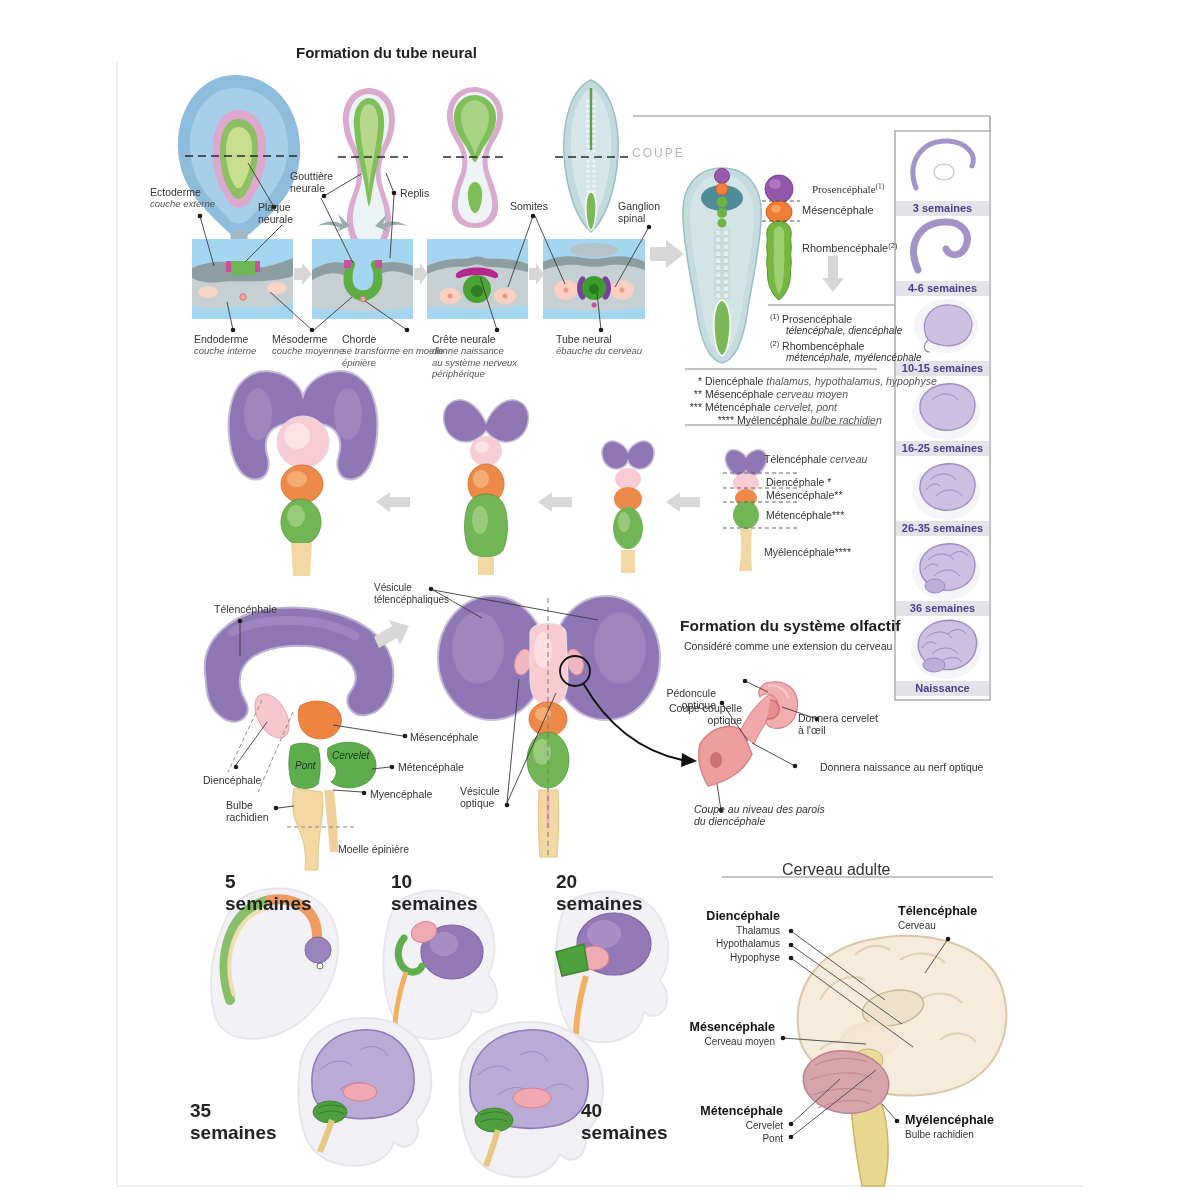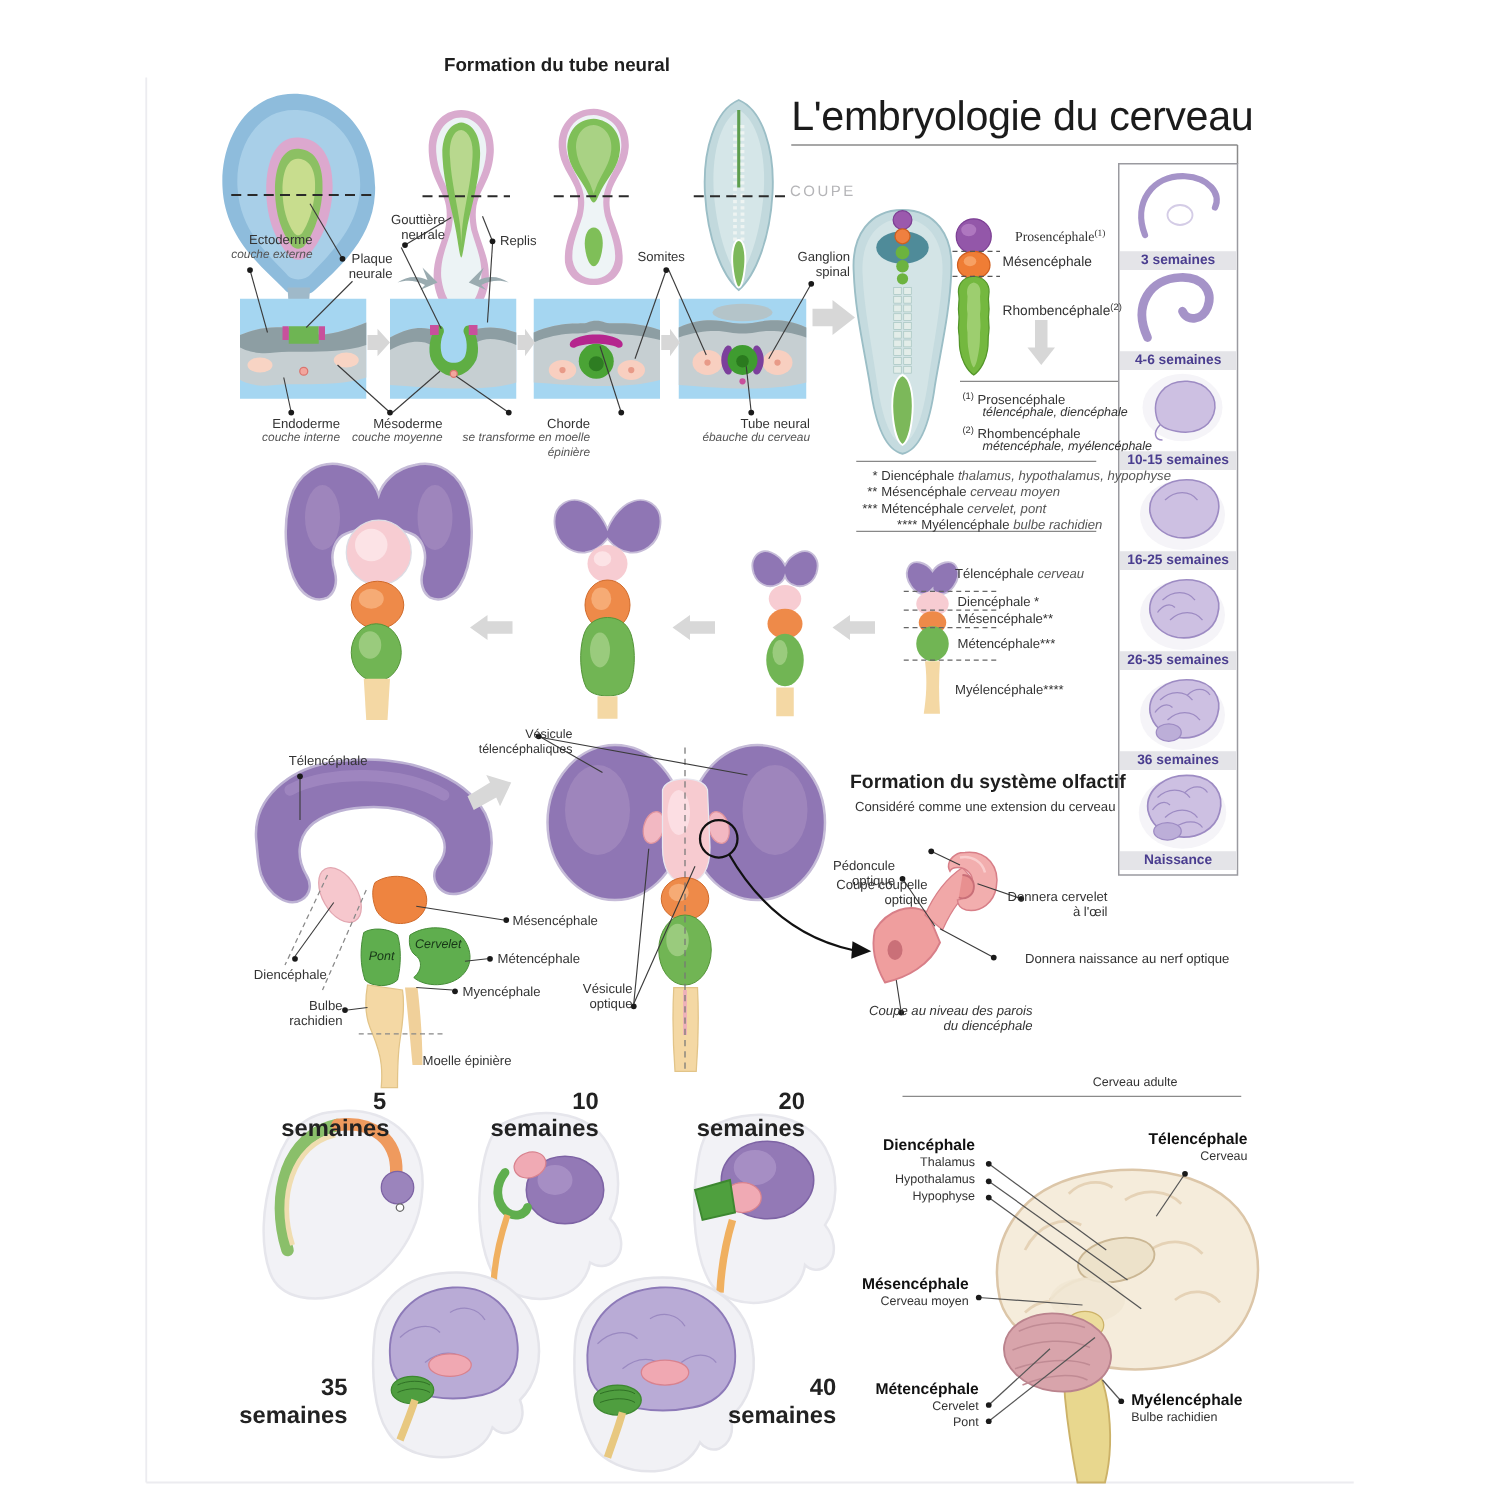--- a/index.html
+++ b/index.html
@@ -1,20 +1,20 @@
 <!DOCTYPE html>
 <html><head>
 <meta charset="utf-8">
 <style>
   html,body{margin:0;padding:0;background:#fff;}
   #poster{position:relative;width:1200px;height:1200px;background:#fff;overflow:hidden;
           font-family:"Liberation Sans",sans-serif;}
   #art{position:absolute;left:0;top:0;z-index:1;}
   .lbl{position:absolute;z-index:2;font-size:10.5px;line-height:1.18;color:#333;}
-  .c{text-align:right}.r{text-align:right}
+  .c{text-align:left}.r{text-align:right}
   .sub{font-style:italic;font-size:9.5px;color:#555;display:block;}
   .it{font-style:italic;color:#555;}
   .big-title{font-size:33px;letter-spacing:-0.3px;color:#1b1b1b;white-space:nowrap;}
   .sec-title{font-weight:bold;font-size:15px;color:#1e1e1e;white-space:nowrap;}
   .coupe{color:#b5b5b8;font-size:12px;letter-spacing:2px;}
   .stage{font-weight:bold;font-size:19px;color:#222;}
   .tlbar{position:absolute;left:896px;width:93px;height:15px;background:#e4e4e8;z-index:2;}
   .tltxt{position:absolute;left:896px;width:93px;height:15px;line-height:15px;text-align:center;
          font-weight:bold;font-size:11px;color:#4a3d8f;z-index:3;}
   .fsup{font-size:7.5px;vertical-align:4px;}
@@ -440,32 +440,32 @@
           <circle cx="791" cy="958" r="2.3"></circle>
       <circle cx="783" cy="1038" r="2.3"></circle>
           <circle cx="791" cy="1124" r="2.3"></circle>
       <circle cx="791" cy="1137" r="2.3"></circle>
           <circle cx="897" cy="1121" r="2.3"></circle>
     </g>
   </g>
 </svg>
 
 <div class="lbl sec-title c" style="left:296px;top:44px;width:240px;">Formation du tube neural</div>
-<div class="lbl big-title" style="left:633px;top:74px;">L'embryologie du cerveau</div>
 <div class="lbl coupe" style="left:632px;top:146px;">COUPE</div>
 
 <div class="lbl c" style="left:150px;top:186px;width:100px;"><span>Ectoderme</span><span class="sub">couche externe</span></div>
 <div class="lbl c" style="left:258px;top:201px;width:56px;">Plaque neurale</div>
 <div class="lbl c" style="left:290px;top:170px;width:66px;">Gouttière neurale</div>
 <div class="lbl" style="left:400px;top:187px;">Replis</div>
 <div class="lbl" style="left:510px;top:200px;">Somites</div>
 <div class="lbl c" style="left:618px;top:200px;width:62px;">Ganglion spinal</div>
 <div class="lbl c" style="left:194px;top:333px;width:78px;"><span>Endoderme</span><span class="sub">couche interne</span></div>
 <div class="lbl c" style="left:272px;top:333px;width:82px;"><span>Mésoderme</span><span class="sub">couche moyenne</span></div>
 <div class="lbl c" style="left:342px;top:333px;width:130px;"><span>Chorde</span><span class="sub">se transforme en moelle épinière</span></div>
+<div class="lbl c" style="left:432px;top:333px;width:130px;"><span>Crête neurale</span><span class="sub">donne naissance</span><span class="sub">au système nerveux périphérique</span></div>
 <div class="lbl c" style="left:556px;top:333px;width:92px;"><span>Tube neural</span><span class="sub">ébauche du cerveau</span></div>
 
 <div class="lbl" style="left:812px;top:183px;font-size:11px;font-family:Liberation Serif, serif;"><span>Prosencéphale</span><span class="fsup">(1)</span></div>
 <div class="lbl" style="left:802px;top:204px;font-size:11px;">Mésencéphale</div>
 <div class="lbl" style="left:802px;top:242px;font-size:11px;"><span>Rhombencéphale</span><span class="fsup">(2)</span></div>
 
 <div class="note-row" style="left:770px;top:312px;"><span class="fsup">(1)</span> <span>Prosencéphale</span></div>
 <div class="note-row it" style="left:786px;top:325px;font-size:10px;">télencéphale, diencéphale</div>
 <div class="note-row" style="left:770px;top:339px;"><span class="fsup">(2)</span> <span>Rhombencéphale</span></div>
 <div class="note-row it" style="left:786px;top:352px;font-size:10px;">métencéphale, myélencéphale</div>
@@ -516,20 +516,20 @@
 <div class="lbl c" style="left:798px;top:712px;width:88px;">Donnera cervelet à l'œil</div>
 <div class="lbl" style="left:800px;top:761px;width:175px;margin-left:20px;">Donnera naissance au nerf optique</div>
 <div class="lbl c" style="left:694px;top:803px;width:132px;font-style:italic;">Coupe au niveau des parois du diencéphale</div>
 
 <div class="lbl stage c" style="left:225px;top:871px;width:84px;">5 semaines</div>
 <div class="lbl stage c" style="left:391px;top:871px;width:88px;">10 semaines</div>
 <div class="lbl stage c" style="left:556px;top:871px;width:88px;">20 semaines</div>
 <div class="lbl stage c" style="left:190px;top:1100px;width:88px;">35 semaines</div>
 <div class="lbl stage c" style="left:581px;top:1100px;width:88px;">40 semaines</div>
 
-<div class="lbl c" style="left:782px;top:861px;width:160px;font-size:10px;">Cerveau adulte</div>
+<div class="lbl c" style="left:782px;top:861px;width:160px;font-size:16px;">Cerveau adulte</div>
 <div class="lbl c" style="left:898px;top:904px;width:100px;"><span class="adult-b">Télencéphale</span><br><span class="adult-n">Cerveau</span></div>
 <div class="lbl r" style="left:688px;top:909px;width:92px;"><span class="adult-b">Diencéphale</span><div class="adult-n">Thalamus</div><div class="adult-n">Hypothalamus</div><div class="adult-n">Hypophyse</div></div>
 <div class="lbl r" style="left:683px;top:1020px;width:92px;"><span class="adult-b">Mésencéphale</span><div class="adult-n">Cerveau moyen</div></div>
 <div class="lbl r" style="left:691px;top:1104px;width:92px;"><span class="adult-b">Métencéphale</span><div class="adult-n">Cervelet</div><div class="adult-n">Pont</div></div>
 <div class="lbl" style="left:905px;top:1113px;width:100px;"><span class="adult-b">Myélencéphale</span><div class="adult-n">Bulbe rachidien</div></div>
 
 </div>
 
 </body></html>

